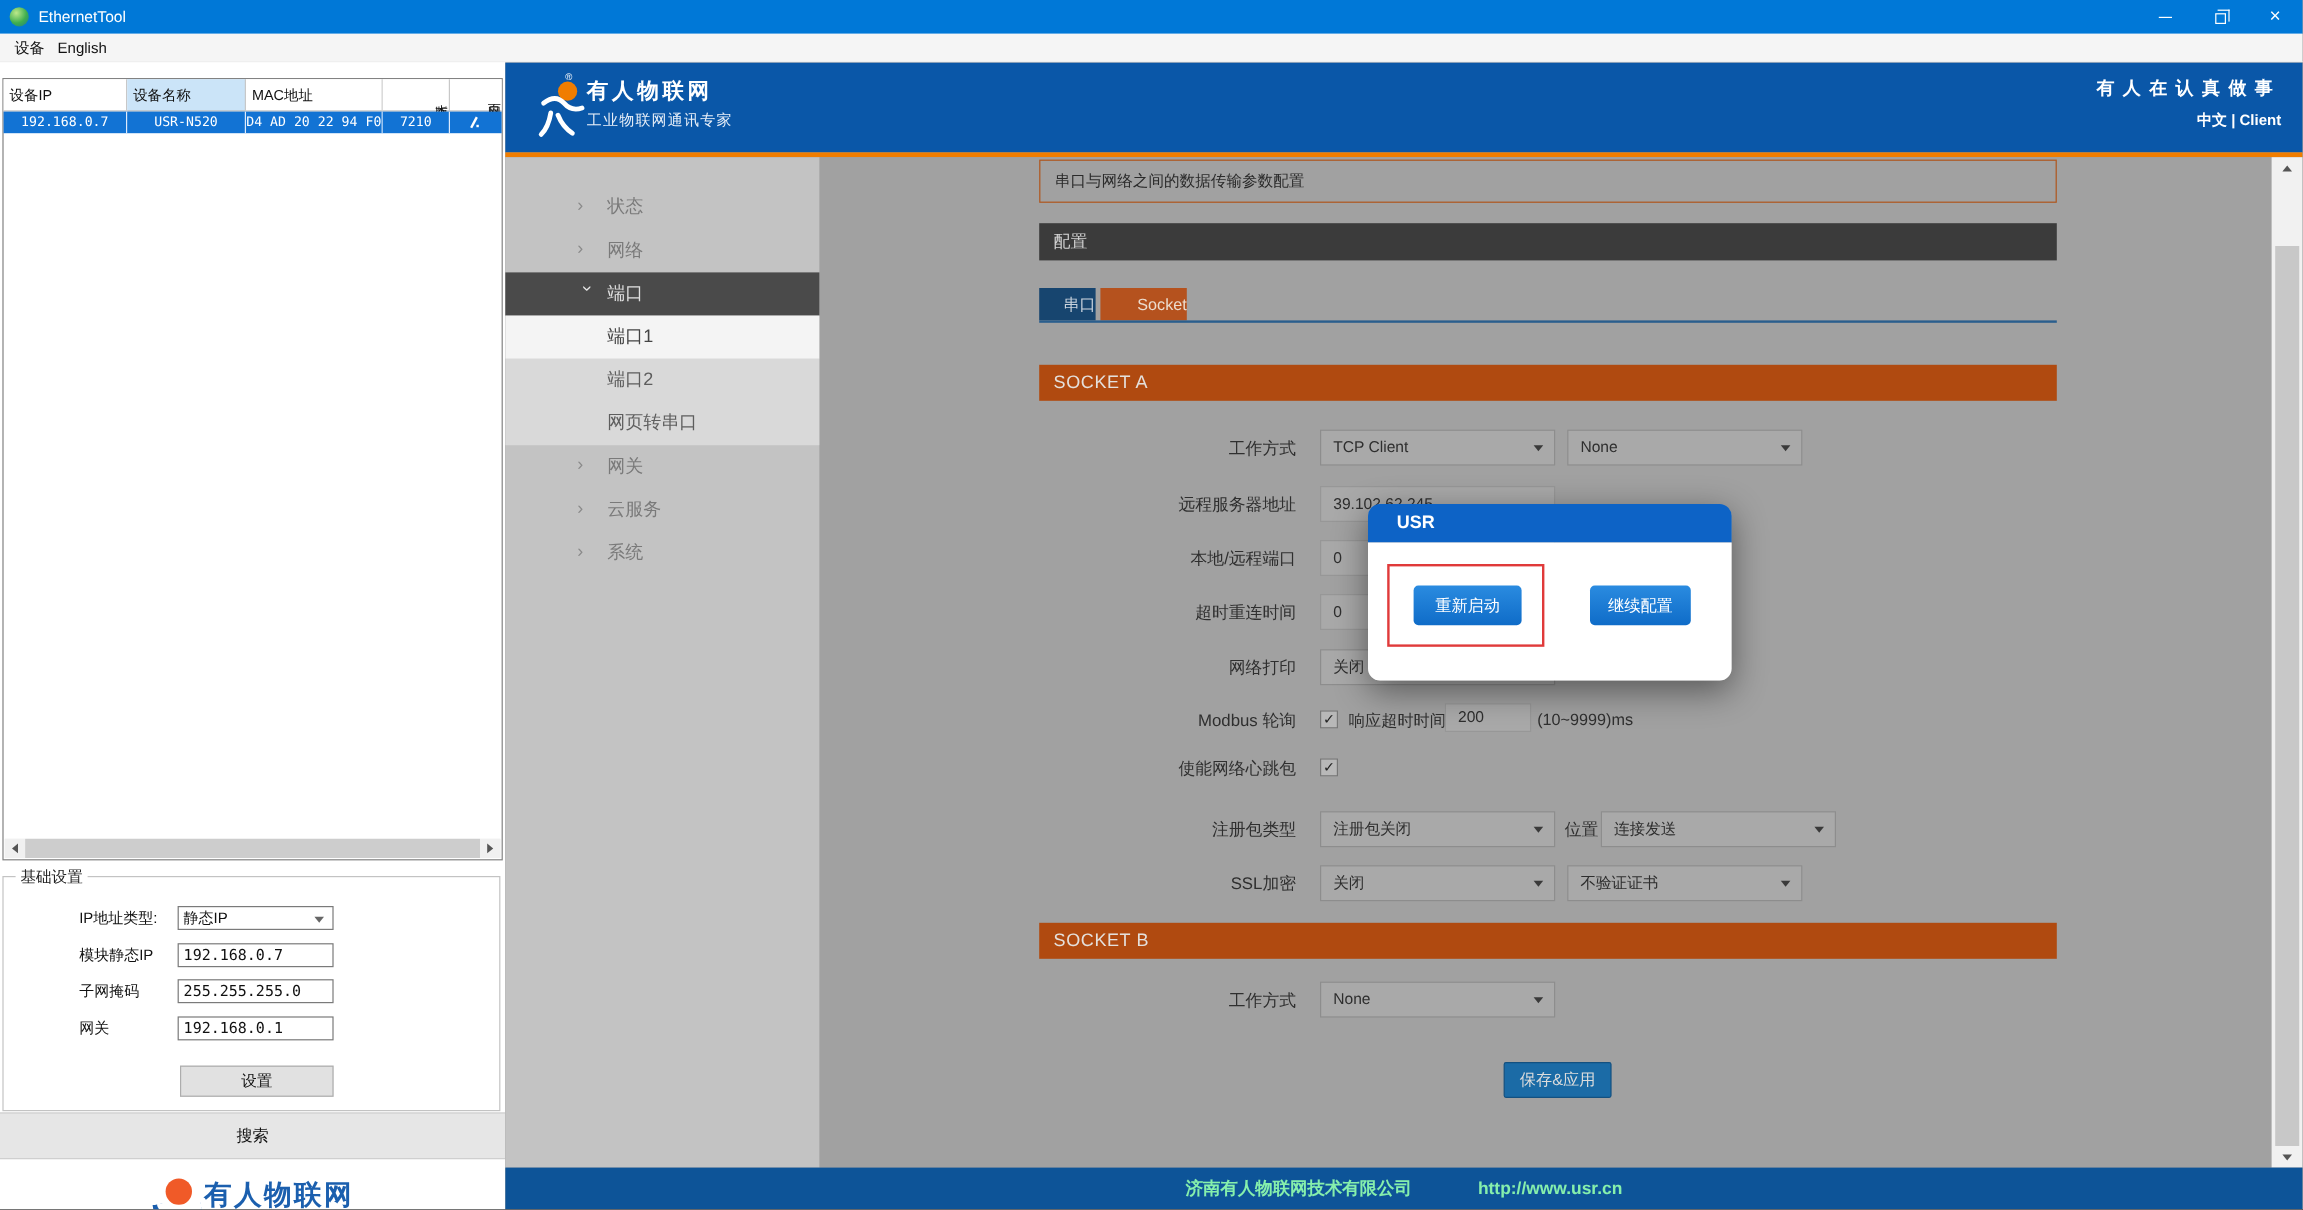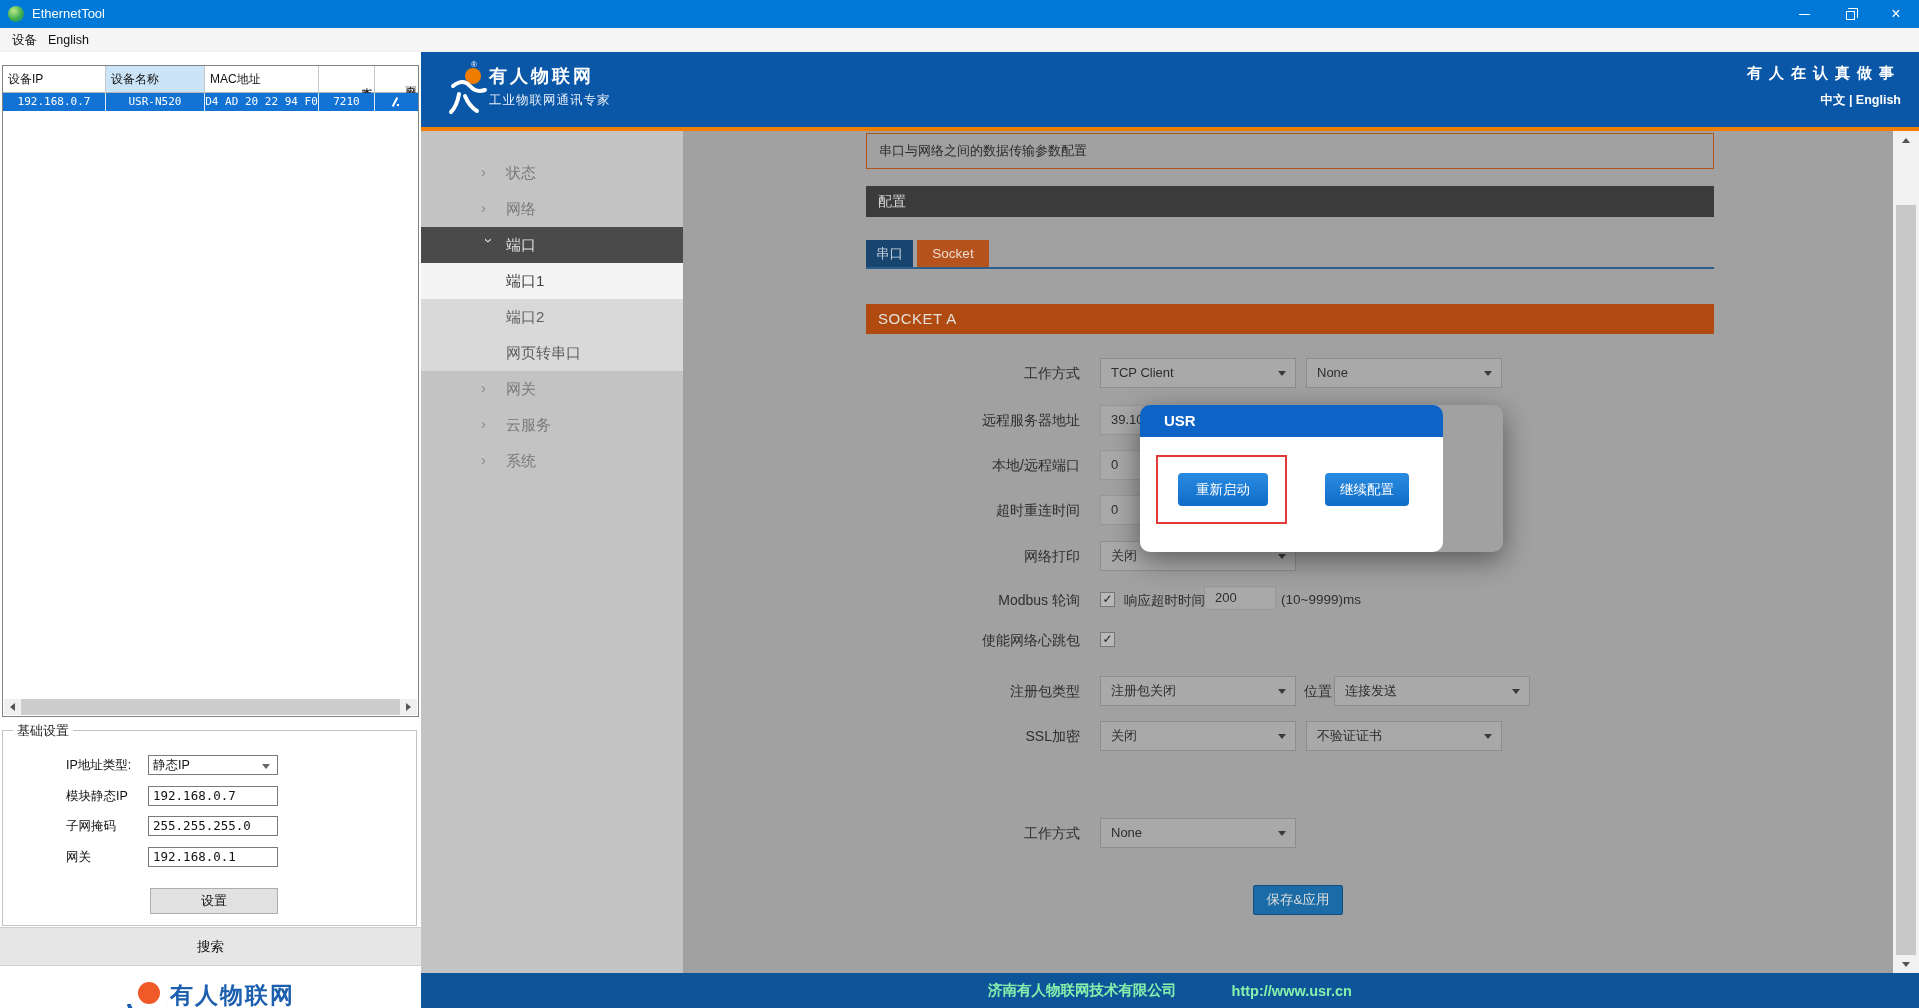--- a/index.html
+++ b/index.html
@@ -85,21 +85,21 @@
   .nav-item.dark { background:#4a4a4a; color:#dedede; }
   .nav-item.dark .nav-chevron { color:#e8e8e8; }
   .nav-item.sub { background:#d9d9d9; color:#5e5e5e; }
   .nav-item.sub.active { background:#f4f4f4; color:#444; }
 
   #web-content { position:absolute; left:262px; top:79px; width:1210px; height:842px; background:#a1a1a1; }
   #desc-box { position:absolute; left:183px; top:2px; width:848px; height:36px; border:1px solid #b0551c;
               font-size:13px; color:#2b2b2b; line-height:34px; padding-left:12px; }
   #config-bar { position:absolute; left:183px; top:55px; width:848px; height:31px; background:#3b3b3b;
                 color:#d5d5d5; font-size:14px; line-height:31px; padding-left:12px; }
-  .tab { position:absolute; top:109px; height:27px; font-size:13.5px; text-align:center; line-height:27px; }
+  .tab { position:absolute; top:109px; height:27px; font-size:13.5px; text-align:right; line-height:27px; }
   #tab-serial { left:183px; width:47px; background:#17456f; color:#c9d3dd; }
   #tab-socket { left:234px; width:72px; background:#b5521e; color:#ecddcf; }
   #tab-underline { position:absolute; left:183px; top:136px; width:848px; height:2px; background:#2a5e8d; }
 
   .section-bar { position:absolute; left:183px; width:848px; height:30px; background:#b04a10; color:#e4e0dc;
                  font-size:15px; line-height:30px; padding-left:12px; letter-spacing:0.5px; }
   .flabel { position:absolute; left:183px; width:214px; text-align:right; font-size:14px; color:#2f2f2f; line-height:30px; }
   .wsel { position:absolute; height:30px; background:#a9a9a9; border:1px solid #8d8d8d; font-size:13px; color:#2e2e2e;
           line-height:28px; padding-left:10px; }
   .wsel .sel-arrow { position:absolute; right:9px; top:12px; border-left:4px solid transparent;
@@ -116,21 +116,21 @@
   .vs-arrow { position:absolute; left:0; width:26px; height:18px; display:flex; align-items:center; justify-content:center; }
   #vs-up { top:0; } #vs-down { bottom:0; }
   #vs-thumb { position:absolute; left:3px; top:74px; width:20px; height:750px; background:#c8c8c8; }
 
   #web-footer { position:absolute; left:0; top:921px; width:1498px; height:35px; background:#0d5498; color:#86efac;
                 display:flex; align-items:center; justify-content:center; gap:55px; }
   #footer-company { font-size:14.5px; font-weight:bold; }
   #footer-url { font-size:14.5px; font-weight:bold; }
 
   
-  #modal { position:absolute; left:719px; top:353px; width:363px; height:147px; border-radius:10px; overflow:visible;
+  #modal { position:absolute; left:719px; top:368px; width:303px; height:147px; border-radius:10px; overflow:visible;
            box-shadow:0 8px 28px rgba(0,0,0,0.45); z-index:50; }
   #modal-title { position:absolute; left:0; top:0; width:303px; height:32px; background:#0d63c6; border-radius:10px 10px 0 0;
                  color:#fff; font-size:15px; font-weight:bold; line-height:32px; padding-left:24px; }
   #modal-body { position:absolute; left:0; top:32px; width:303px; height:115px; background:#fff; border-radius:0 0 10px 10px; }
   .modal-btn { position:absolute; height:33px; background:linear-gradient(#2a8be0,#0f6cc8); border-radius:4px; color:#fff;
                font-size:13.5px; text-align:center; line-height:33px; }
   #btn-restart { left:38px; top:36px; width:90px; }
   #btn-continue { left:185px; top:36px; width:84px; }
   #red-highlight { position:absolute; left:16px; top:18px; width:131px; height:69px; border:2px solid #e03a3a; z-index:60; }
 </style>
@@ -218,21 +218,21 @@
           <circle cx="30" cy="12" r="8" fill="#f07d00"></circle>
           <path d="M10 22 Q20 14 27 22 Q33 29 42 26" stroke="#fff" stroke-width="4" fill="none" stroke-linecap="round"></path>
           <path d="M16 30 Q14 42 8 48" stroke="#fff" stroke-width="4" fill="none" stroke-linecap="round"></path>
           <path d="M22 32 Q26 42 34 47" stroke="#fff" stroke-width="4" fill="none" stroke-linecap="round"></path>
         </svg>
       </div>
       <div id="web-reg">®</div>
       <div id="web-brand">有人物联网</div>
       <div id="web-slogan">工业物联网通讯专家</div>
       <div id="web-tagline">有人在认真做事</div>
-      <div id="web-lang">中文 | English</div>
+      <div id="web-lang">中文 | Client</div>
     </div>
     <div id="web-orange-line"></div>
 
     <div id="web-nav">
       <div class="nav-item" style="top:24px;">
         <span class="nav-chevron">›</span>
         <span class="nav-label">状态</span>
       </div>
       <div class="nav-item" style="top:60px;">
         <span class="nav-chevron">›</span>
@@ -322,20 +322,21 @@
       <div class="flabel" style="top:590px;">SSL加密</div>
       <div class="wsel" style="left:417px;top:590px;width:196px;">
         <span>关闭</span>
         <span class="sel-arrow"></span>
       </div>
       <div class="wsel" style="left:623px;top:590px;width:196px;">
         <span>不验证证书</span>
         <span class="sel-arrow"></span>
       </div>
 
+      <div class="section-bar" style="top:638px;">SOCKET B</div>
       <div class="flabel" style="top:687px;">工作方式</div>
       <div class="wsel" style="left:417px;top:687px;width:196px;">
         <span>None</span>
         <span class="sel-arrow"></span>
       </div>
 
       <div id="save-btn">保存&amp;应用</div>
     </div>
 
     <div id="web-scrollbar">

